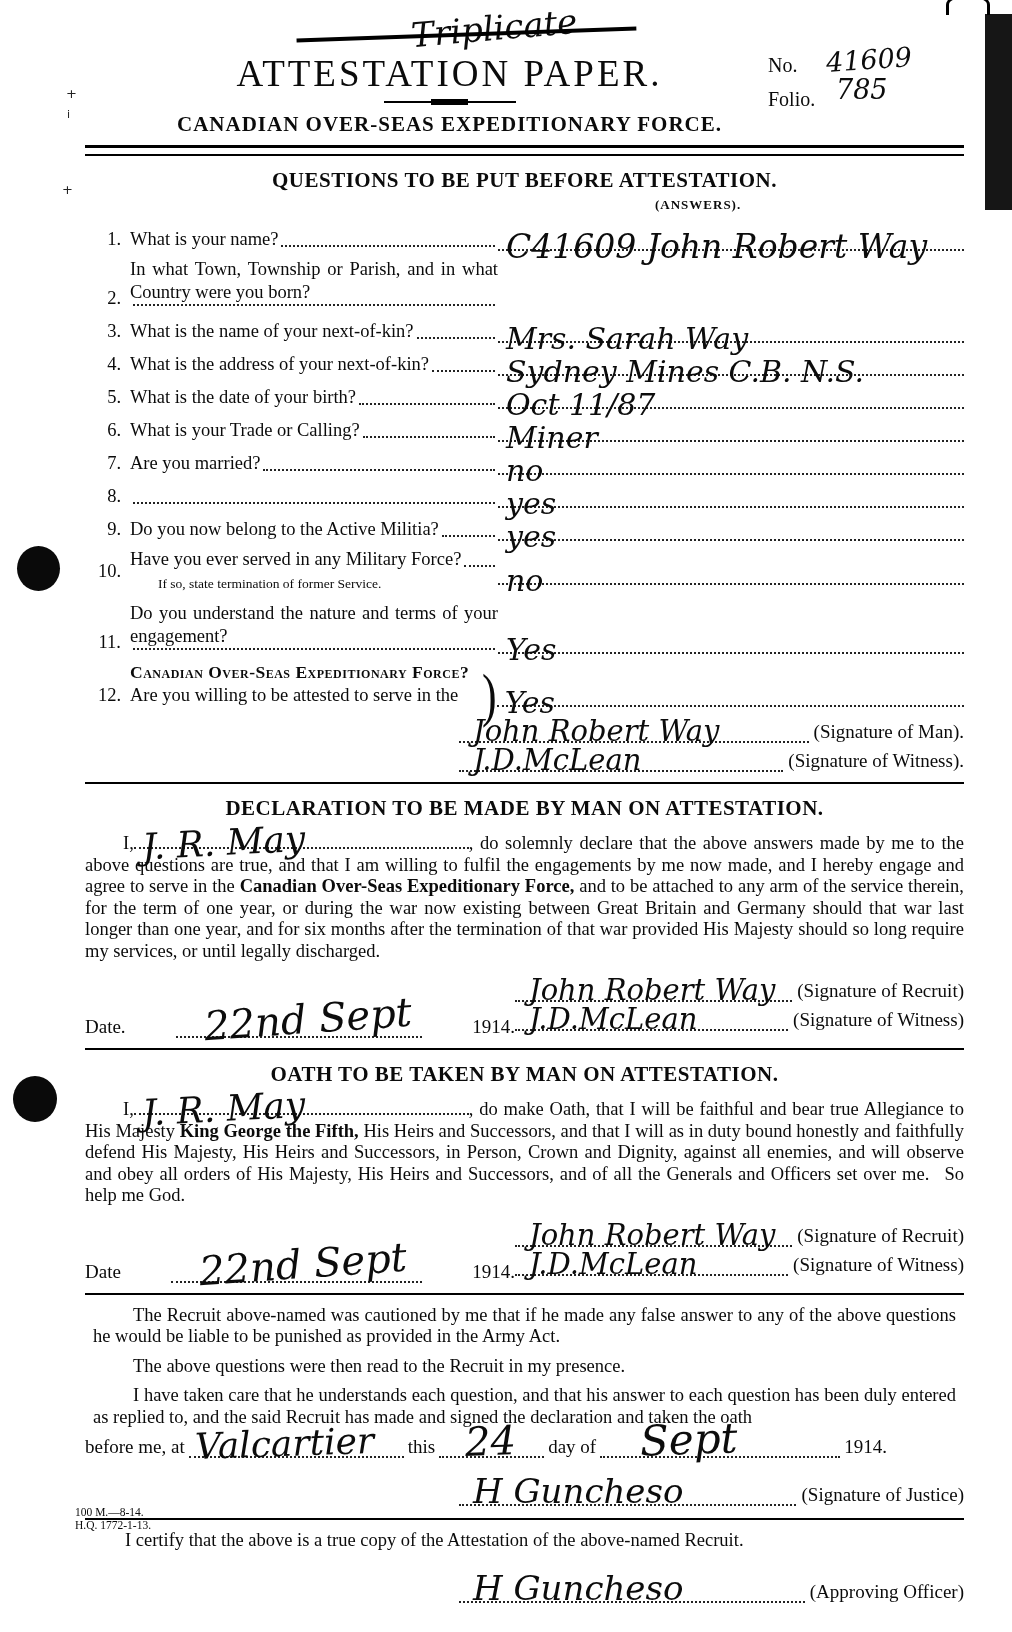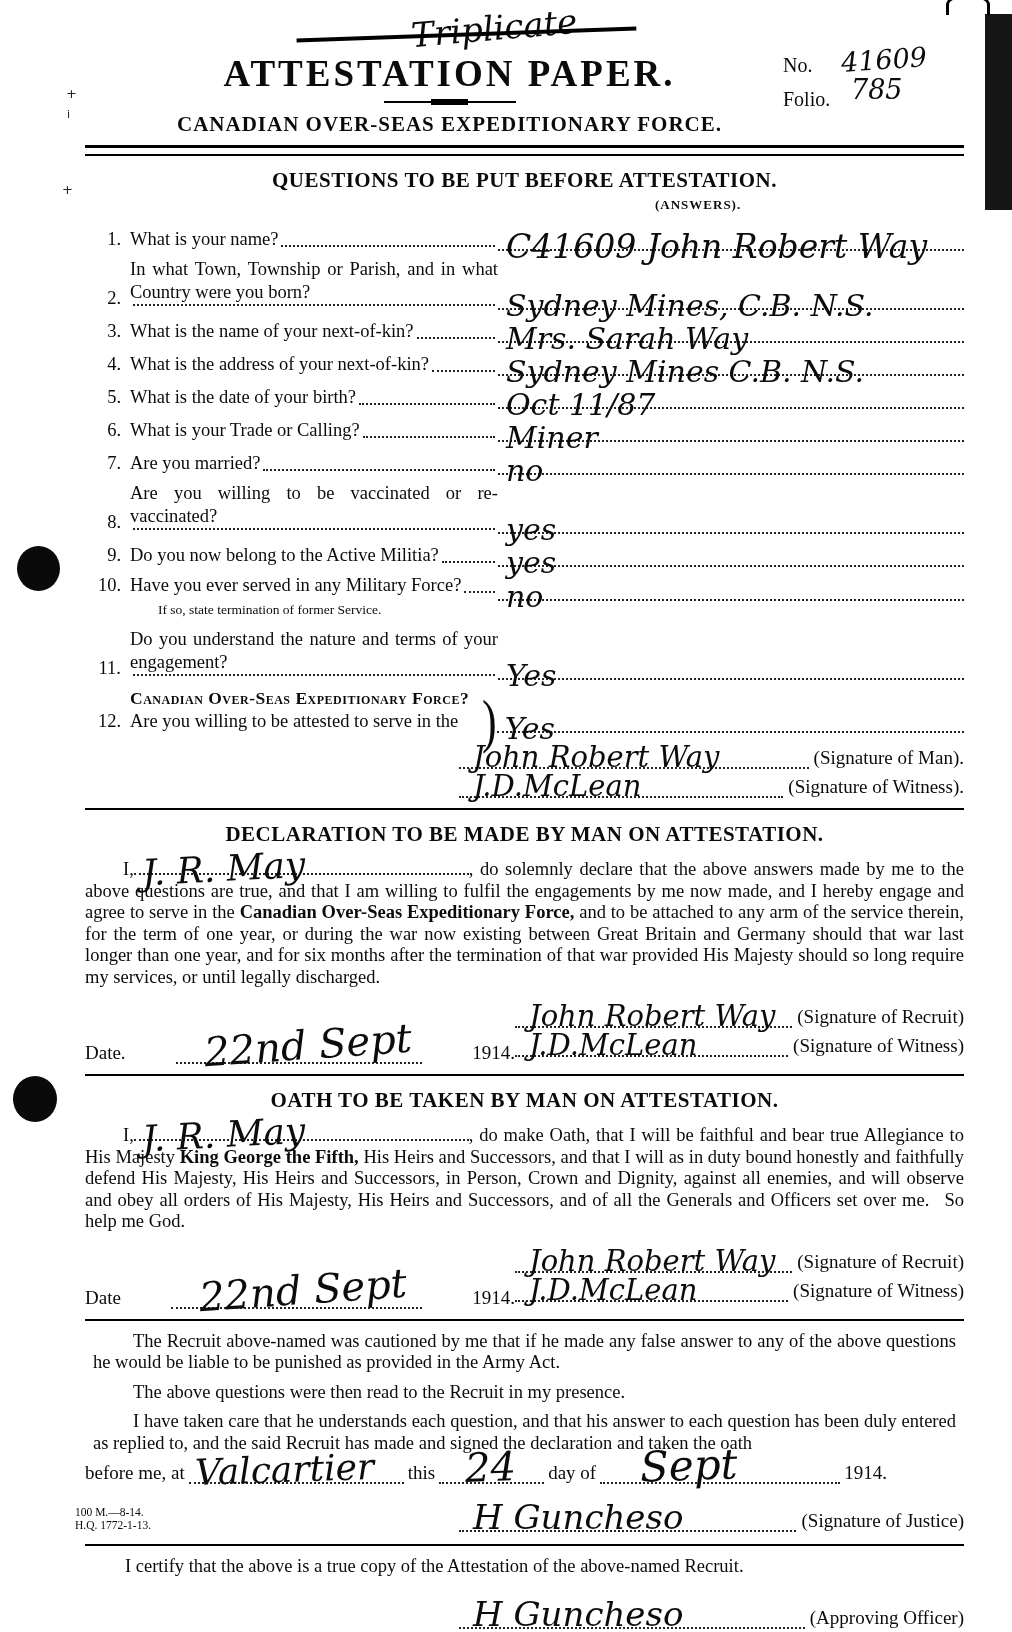--- a/index.html
+++ b/index.html
@@ -28,45 +28,45 @@
   
   .hw{font-family:"DejaVu Serif",serif;font-style:italic;color:#0c0c0c;}
 
   
   .triplicate{position:relative;width:fit-content;margin:2px auto 0 auto;transform:translateX(-30px) rotate(-5deg);font-size:34px;line-height:40px;}
   .triplicate .strike{position:absolute;left:-115px;top:22px;width:340px;border-top:4px solid #000;transform:rotate(3deg);}
 
   
   .header{position:relative;margin-top:6px;}
   .header-center{text-align:center;margin-right:150px;}
-  .doc-title{font-size:37px;font-weight:bold;letter-spacing:3px;line-height:40px;}
+  .doc-title{font-size:37px;font-weight:normal;letter-spacing:3px;line-height:40px;}
   .title-divider{width:132px;height:6px;margin:5px auto 7px auto;position:relative;}
   .title-divider::before{content:"";position:absolute;left:0;right:0;top:2px;border-top:2px solid #000;}
   .title-divider::after{content:"";position:absolute;left:36%;right:36%;top:0;height:6px;background:#000;}
   .doc-subtitle{font-size:21px;font-weight:bold;letter-spacing:1px;}
   .header-right{position:absolute;right:16px;top:0;width:180px;font-size:20px;}
-  .no-row,.folio-row{position:relative;height:34px;margin-left:15px;}
+  .no-row,.folio-row{position:relative;height:34px;}
   .no-val{position:absolute;left:58px;top:-10px;font-size:27px;transform:rotate(-4deg);}
   .folio-val{position:absolute;left:68px;top:-14px;font-size:27px;}
 
   .rule-double{margin-top:8px;height:6px;border-top:3px solid #000;border-bottom:2px solid #000;}
   .rule{border:0;border-top:2px solid #000;margin:0;}
 
   .sec-heading{text-align:center;font-size:21px;font-weight:bold;letter-spacing:0.5px;margin-top:12px;}
   .answers-label{font-size:13px;letter-spacing:1px;margin:4px 0 12px 570px;font-weight:bold;}
 
   
   .qrow{display:flex;align-items:flex-end;margin-bottom:7px;font-size:18.5px;line-height:23px;}
   .qnum{width:36px;text-align:right;padding-right:9px;flex:none;}
   .qcell{width:368px;flex:none;display:flex;flex-wrap:wrap;align-items:flex-end;text-align:justify;}
   .qtext{display:inline;}
   .leader{flex:1;min-width:14px;border-bottom:2px dotted #222;height:0;margin:0 3px 4px 3px;}
   .acell{flex:1;border-bottom:2px dotted #222;position:relative;height:24px;}
   .ans{position:absolute;left:8px;bottom:-9px;font-size:30px;white-space:nowrap;}
-  .row10{align-items:flex-start;}
+  .row10{align-items:center;}
   .row10 .qcell{display:block;}
   .qline{display:flex;align-items:flex-end;}
   .qnote{font-size:13.5px;margin:1px 0 0 28px;}
   .row10 .acell{margin-top:1px;}
   .smallcaps{font-variant:small-caps;font-weight:600;font-size:17.5px;letter-spacing:0.5px;}
   .brace{font-size:44px;line-height:18px;transform:scaleY(1.35);margin:0 0 2px 0;flex:none;}
 
   
   .qsig-block{margin:14px 0 10px auto;width:505px;}
   .sig-row{display:flex;align-items:flex-end;margin-bottom:7px;}
@@ -154,23 +154,20 @@
             <span class="hw ans" style="font-size:33px;">C41609 John Robert Way</span>
           </span>
       </div>
 
       <div class="qrow">
         <span class="qnum">2.</span>
         <span class="qcell">
             <span class="qtext">In what Town, Township or Parish, and in what Country were you born?</span>
             <span class="leader"></span>
           </span>
-        <span class="acell">
-            <span class="hw ans">Sydney Mines, C.B. N.S.</span>
-          </span>
       </div>
 
       <div class="qrow">
         <span class="qnum">3.</span>
         <span class="qcell">
             <span class="qtext">What is the name of your next-of-kin?</span>
             <span class="leader"></span>
           </span>
         <span class="acell">
             <span class="hw ans">Mrs. Sarah Way</span>
@@ -217,21 +214,20 @@
             <span class="leader"></span>
           </span>
         <span class="acell">
             <span class="hw ans">no</span>
           </span>
       </div>
 
       <div class="qrow">
         <span class="qnum">8.</span>
         <span class="qcell">
-            <span class="qtext">Are you willing to be vaccinated or re-vaccinated?</span>
             <span class="leader"></span>
           </span>
         <span class="acell">
             <span class="hw ans">yes</span>
           </span>
       </div>
 
       <div class="qrow">
         <span class="qnum">9.</span>
         <span class="qcell">

